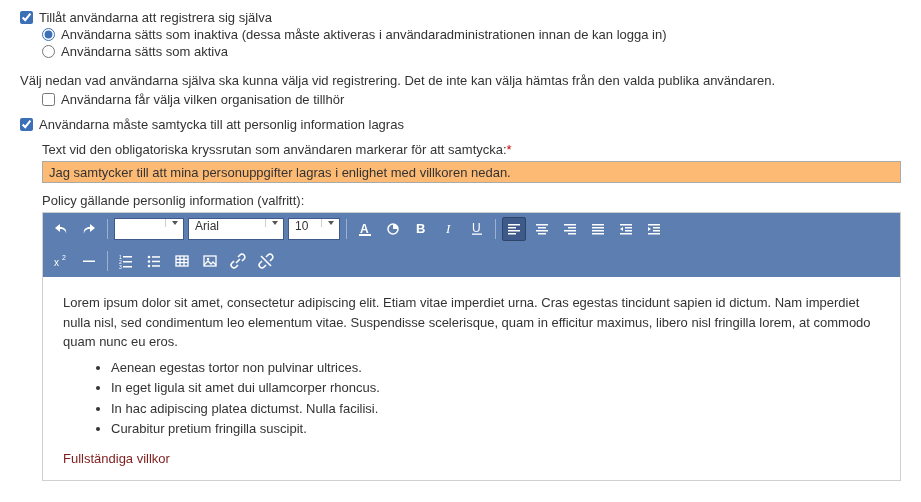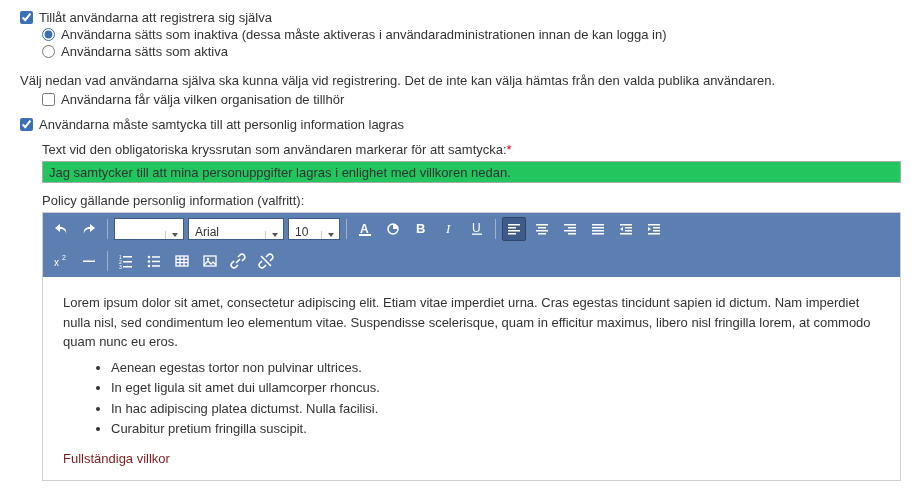--- a/index.html
+++ b/index.html
@@ -22,21 +22,21 @@
   .field-label { margin: 10px 0 4px 0; }
   .text-input {
     width: 860px;
     max-width: 100%;
     height: 22px;
     padding: 2px 6px;
     border: 1px solid #aaa;
     font-family: Arial, sans-serif;
     font-size: 13px;
     color: #333;
-    background: #22c55e;
+    background: #fdba74;
   }
   .editor-wrap {
     border: 1px solid #d0d0d0;
     width: 863px;
     max-width: 100%;
   }
   .toolbar {
     background: #5d7eb0;
     padding: 4px 6px;
     display: flex;
@@ -59,21 +59,21 @@
     width: 1px;
     height: 20px;
     background: rgba(255,255,255,0.4);
     margin: 0 2px;
   }
   .tselect {
     height: 22px;
     background: #fff;
     border: 1px solid #3d5a8a;
     display: inline-flex;
-    align-items: flex-end;
+    align-items: flex-start;
     padding: 0 4px 0 6px;
     font-size: 12px;
     color: #333;
     cursor: pointer;
     gap: 2px;
   }
   .tselect .arrow {
     width: 14px;
     display: inline-flex;
     justify-content: center;

